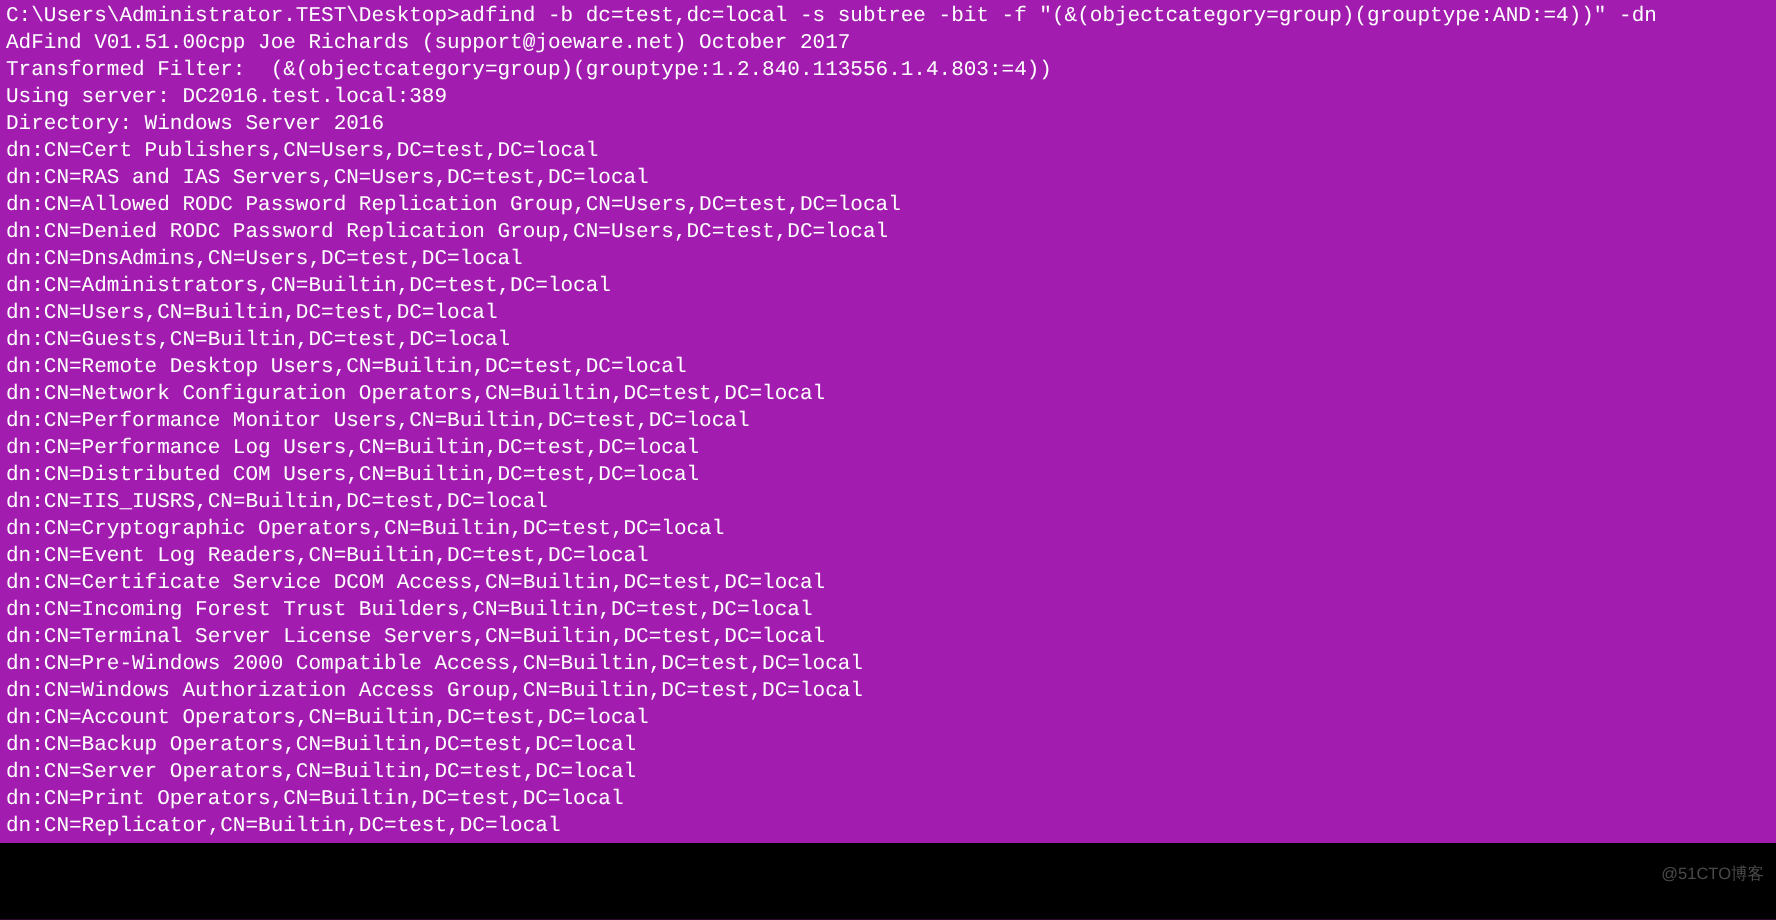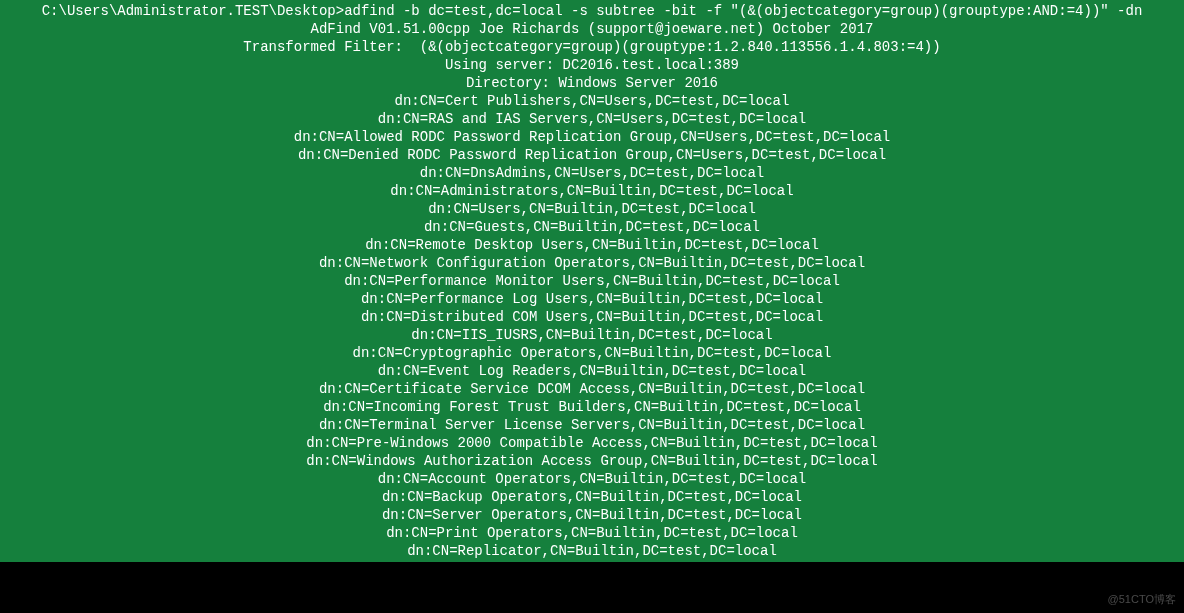--- a/index.html
+++ b/index.html
@@ -1,31 +1,30 @@
 <!DOCTYPE html>
 <html><head>
 <meta charset="utf-8">
 <style>
   html,body{margin:0;padding:0;background:#000;width:1184px;height:613px;overflow:hidden}
   .terminal{
     font-family:"NSimSun","SimSun","Courier New",monospace;
     font-size:14px;
     line-height:18px;
     color:#fff;
-    background:#15803d;
+    background:#a21caf;
     padding:2px 4px;
     white-space:pre;
     letter-spacing:0px;
-    text-align:center;
   }
   .prompt-line{display:block}
   .watermark{
     position:absolute;
     right:8px;
-    bottom:6px;
+    bottom:23px;
     color:#4a4a4a;
     font-family:"Microsoft YaHei","SimSun",sans-serif;
     font-size:11px;
     letter-spacing:0px;
     user-select:none;
   }
 </style>
 </head>
 <body>
 

